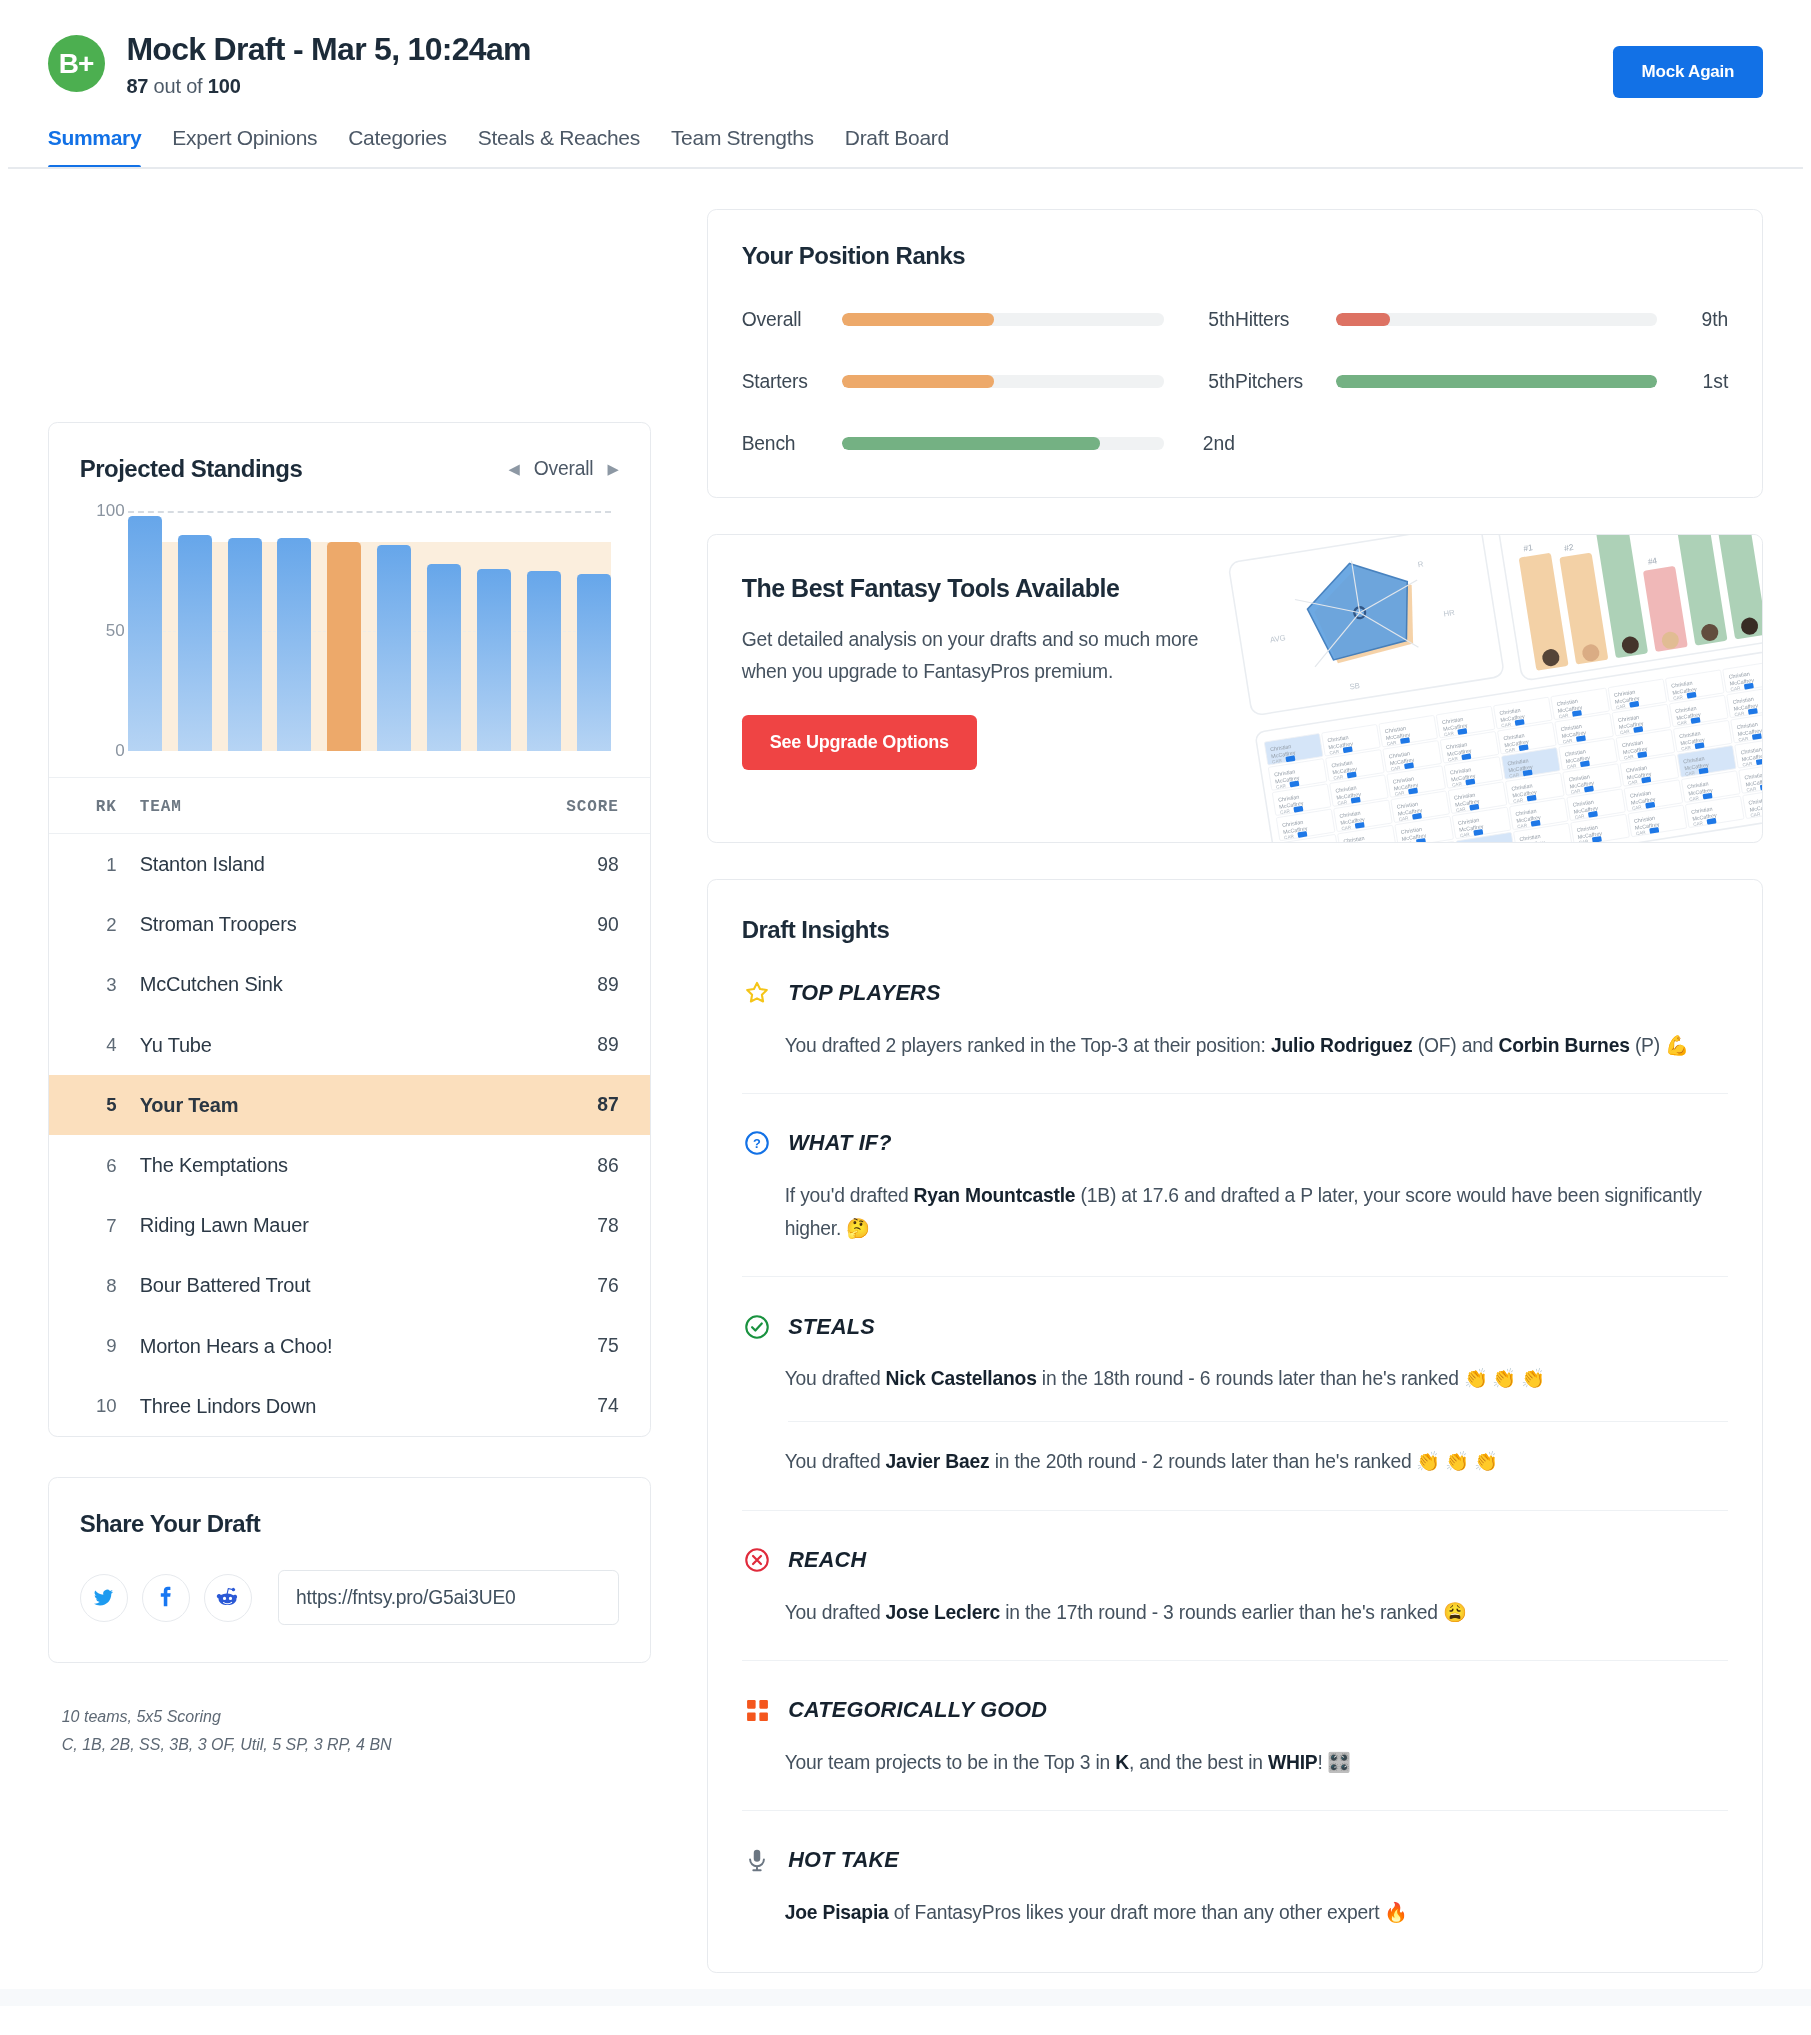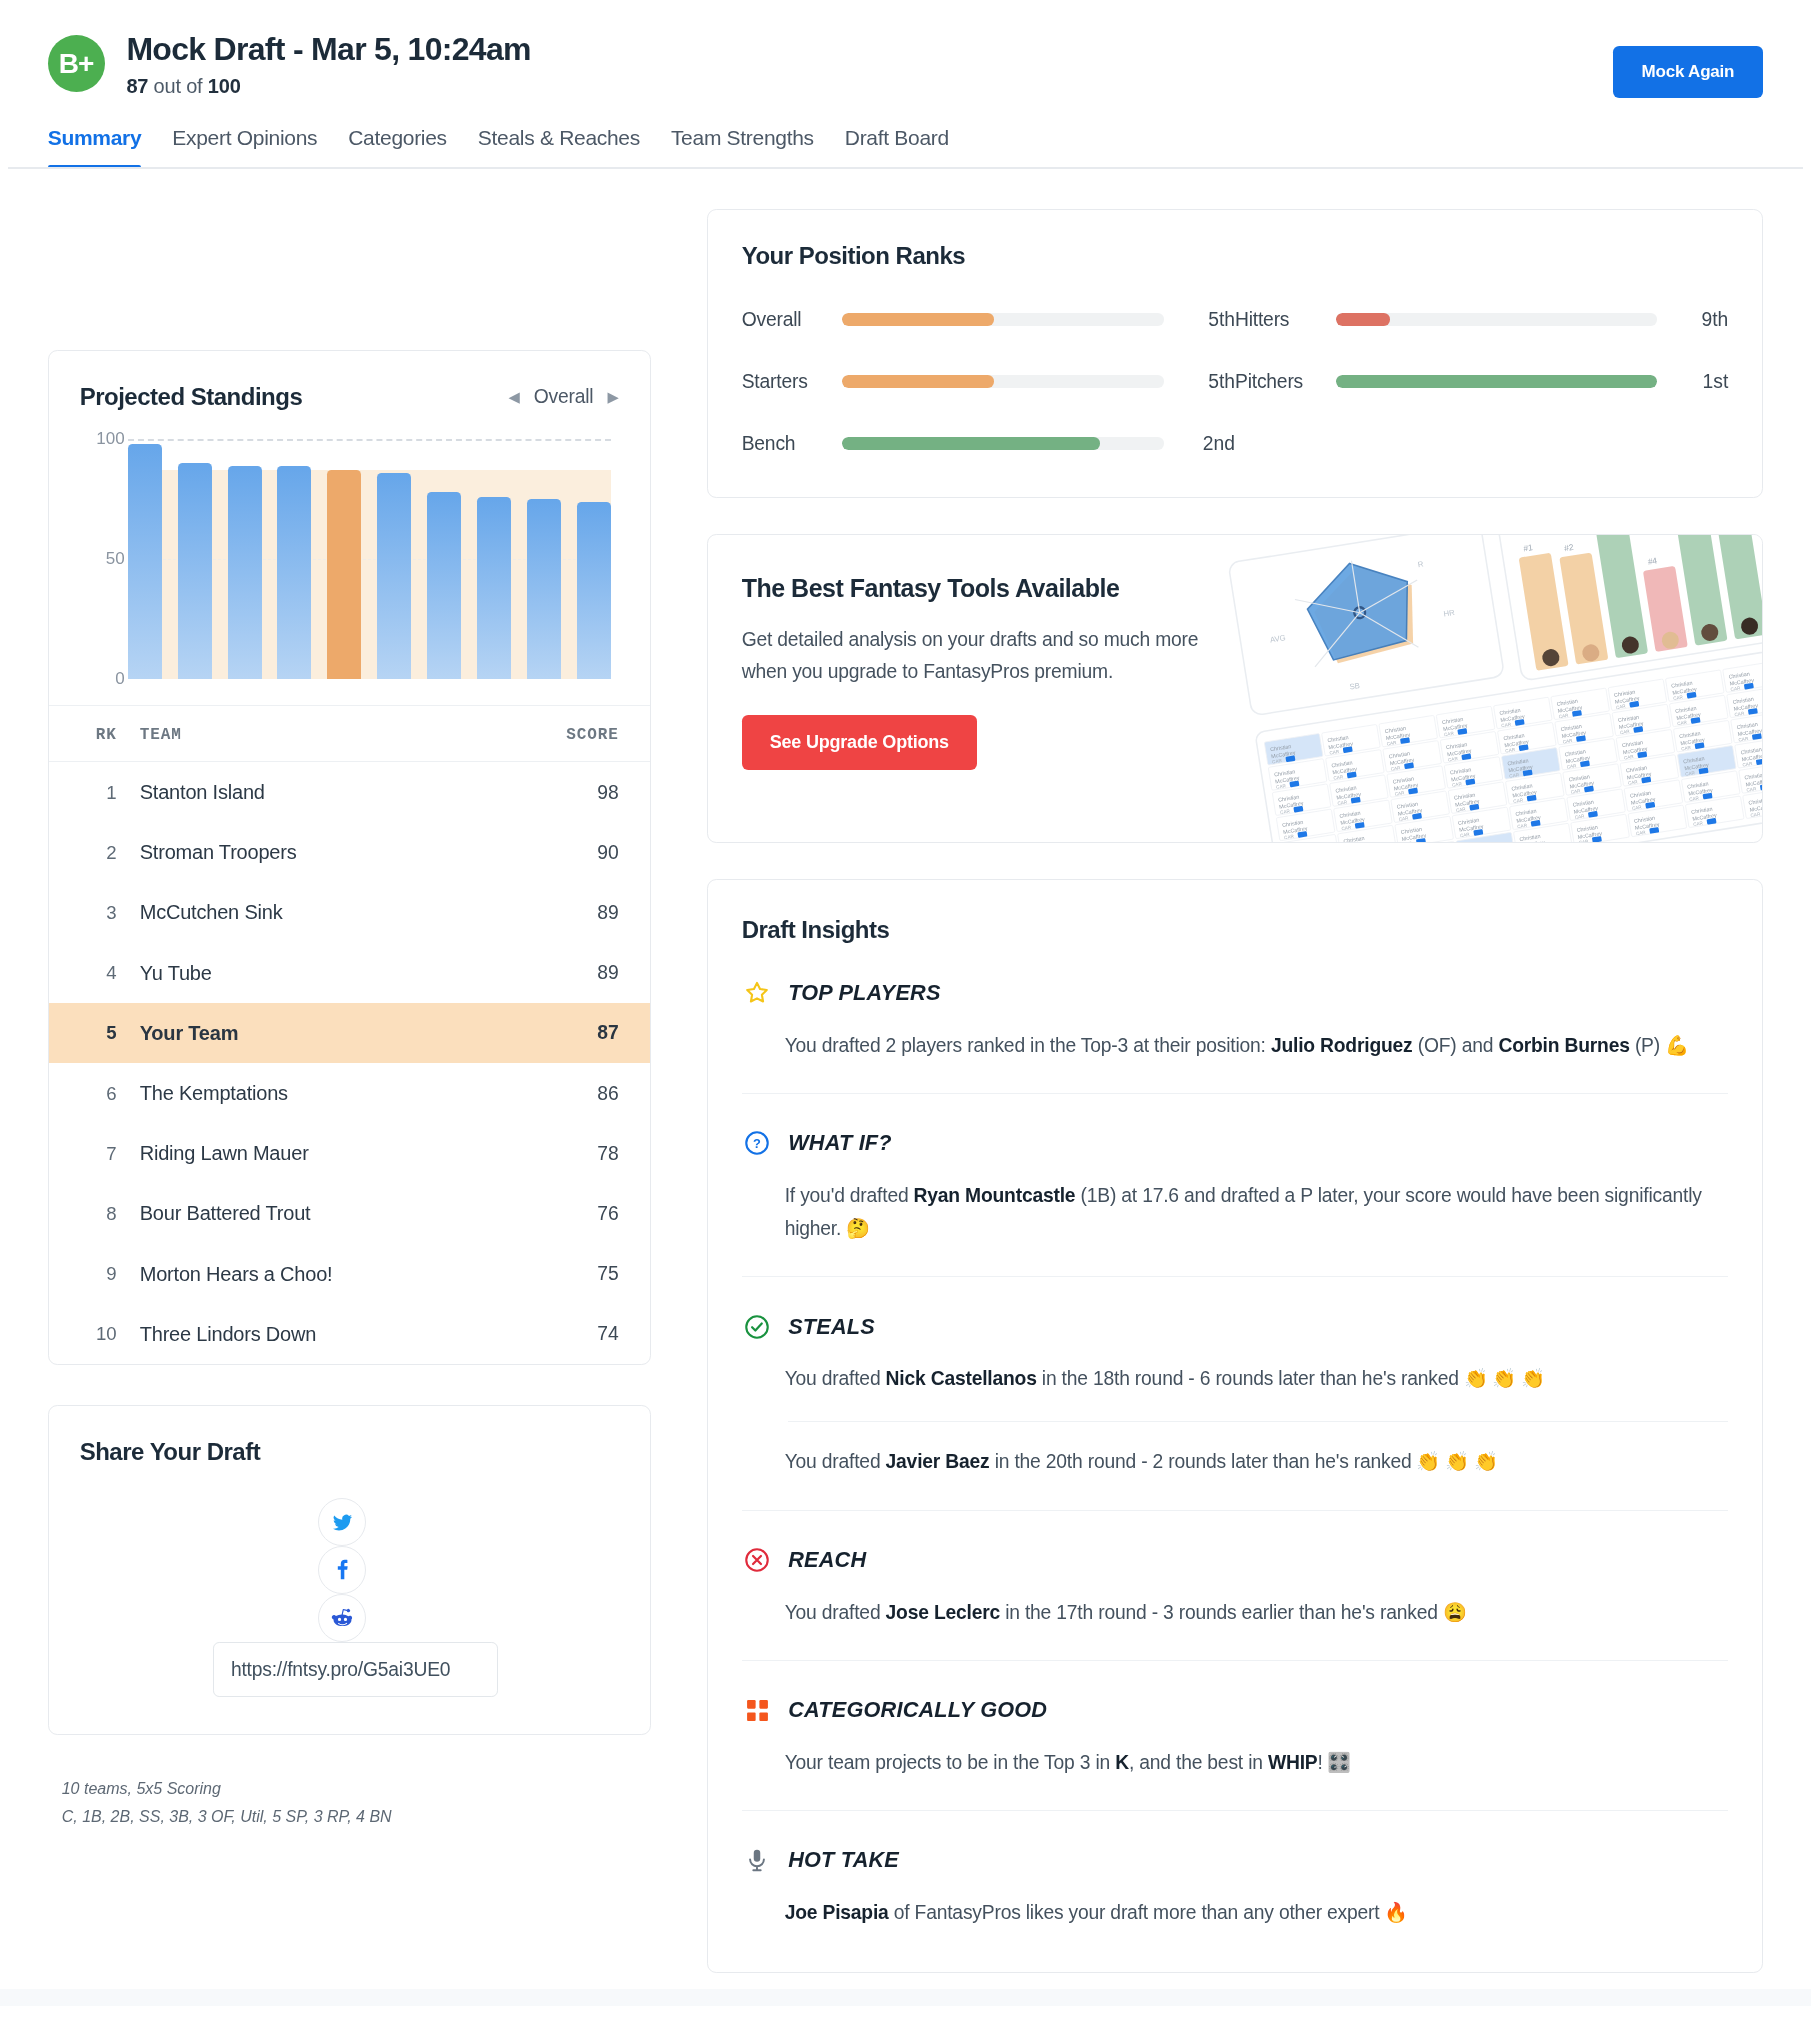--- a/index.html
+++ b/index.html
@@ -119,21 +119,21 @@
   .tr { display:flex; align-items:center; padding:18.6px 31px; }
   .tr.mine { background:#fbdfbd; }
   .td-rk { width:37px; text-align:right; font-size:18.6px; color:#5e6a76; }
   .td-team { margin-left:23px; flex:1 1 auto; font-size:20px; color:#2c3946; letter-spacing:-0.2px; }
   .td-score { width:85px; text-align:right; font-size:19.3px; color:#3c4854; }
   .tr.mine .td-rk, .tr.mine .td-team, .tr.mine .td-score { font-weight:bold; color:#2a3642; }
 
   
   .share { margin-top:40px; padding:32px 31px 37px 31px; }
   .share-title { font-size:24px; font-weight:bold; color:#1c2b39; letter-spacing:-0.5px; }
-  .share-row { display:flex; align-items:center; margin-top:32px;flex-direction:column; }
+  .share-row { display:flex; align-items:center; margin-top:32px; }
   .soc {
     width:48px; height:48px; border-radius:50%; border:1.5px solid #e7eaee;
     display:flex; align-items:center; justify-content:center;
     margin-right:14px; cursor:pointer; background:#fff;
   }
   .share-url {
     flex:1 1 auto; margin-left:12.4px;
     border:1.5px solid #e3e7eb; border-radius:6.2px;
     padding:15.5px 17px; font-size:19.3px; color:#40505e;
     font-family:"Liberation Sans", sans-serif; background:#fff;

